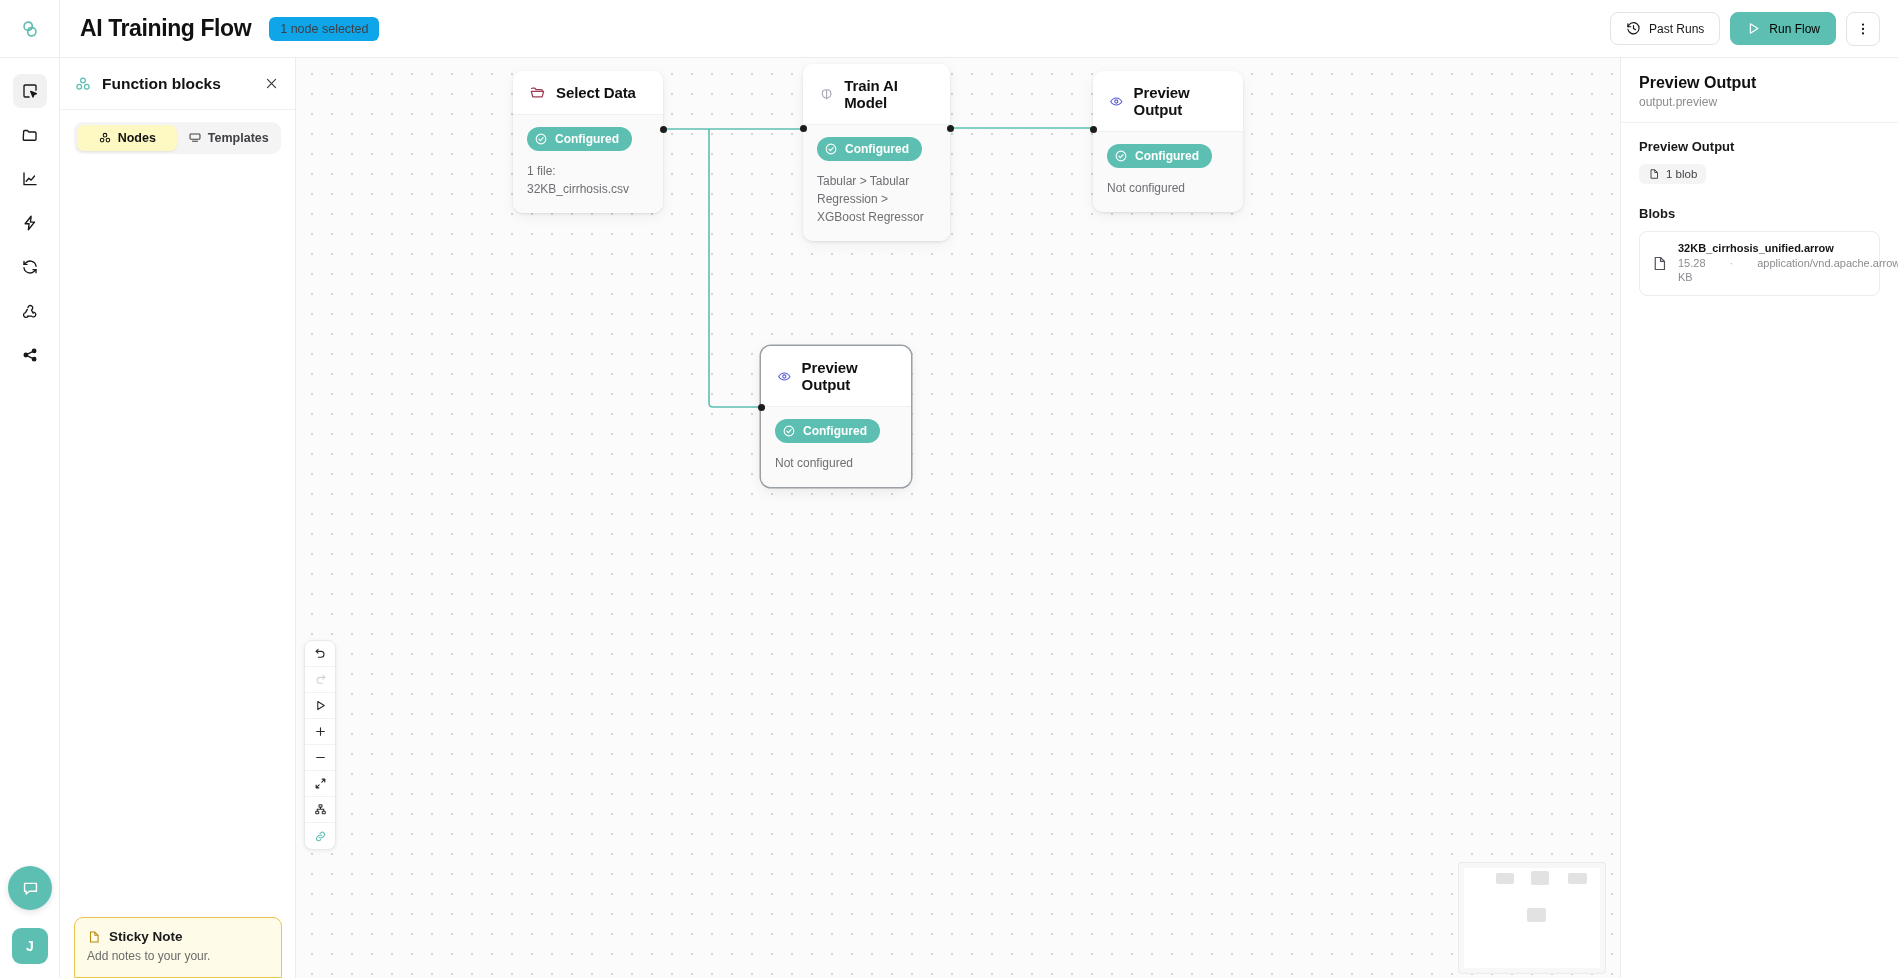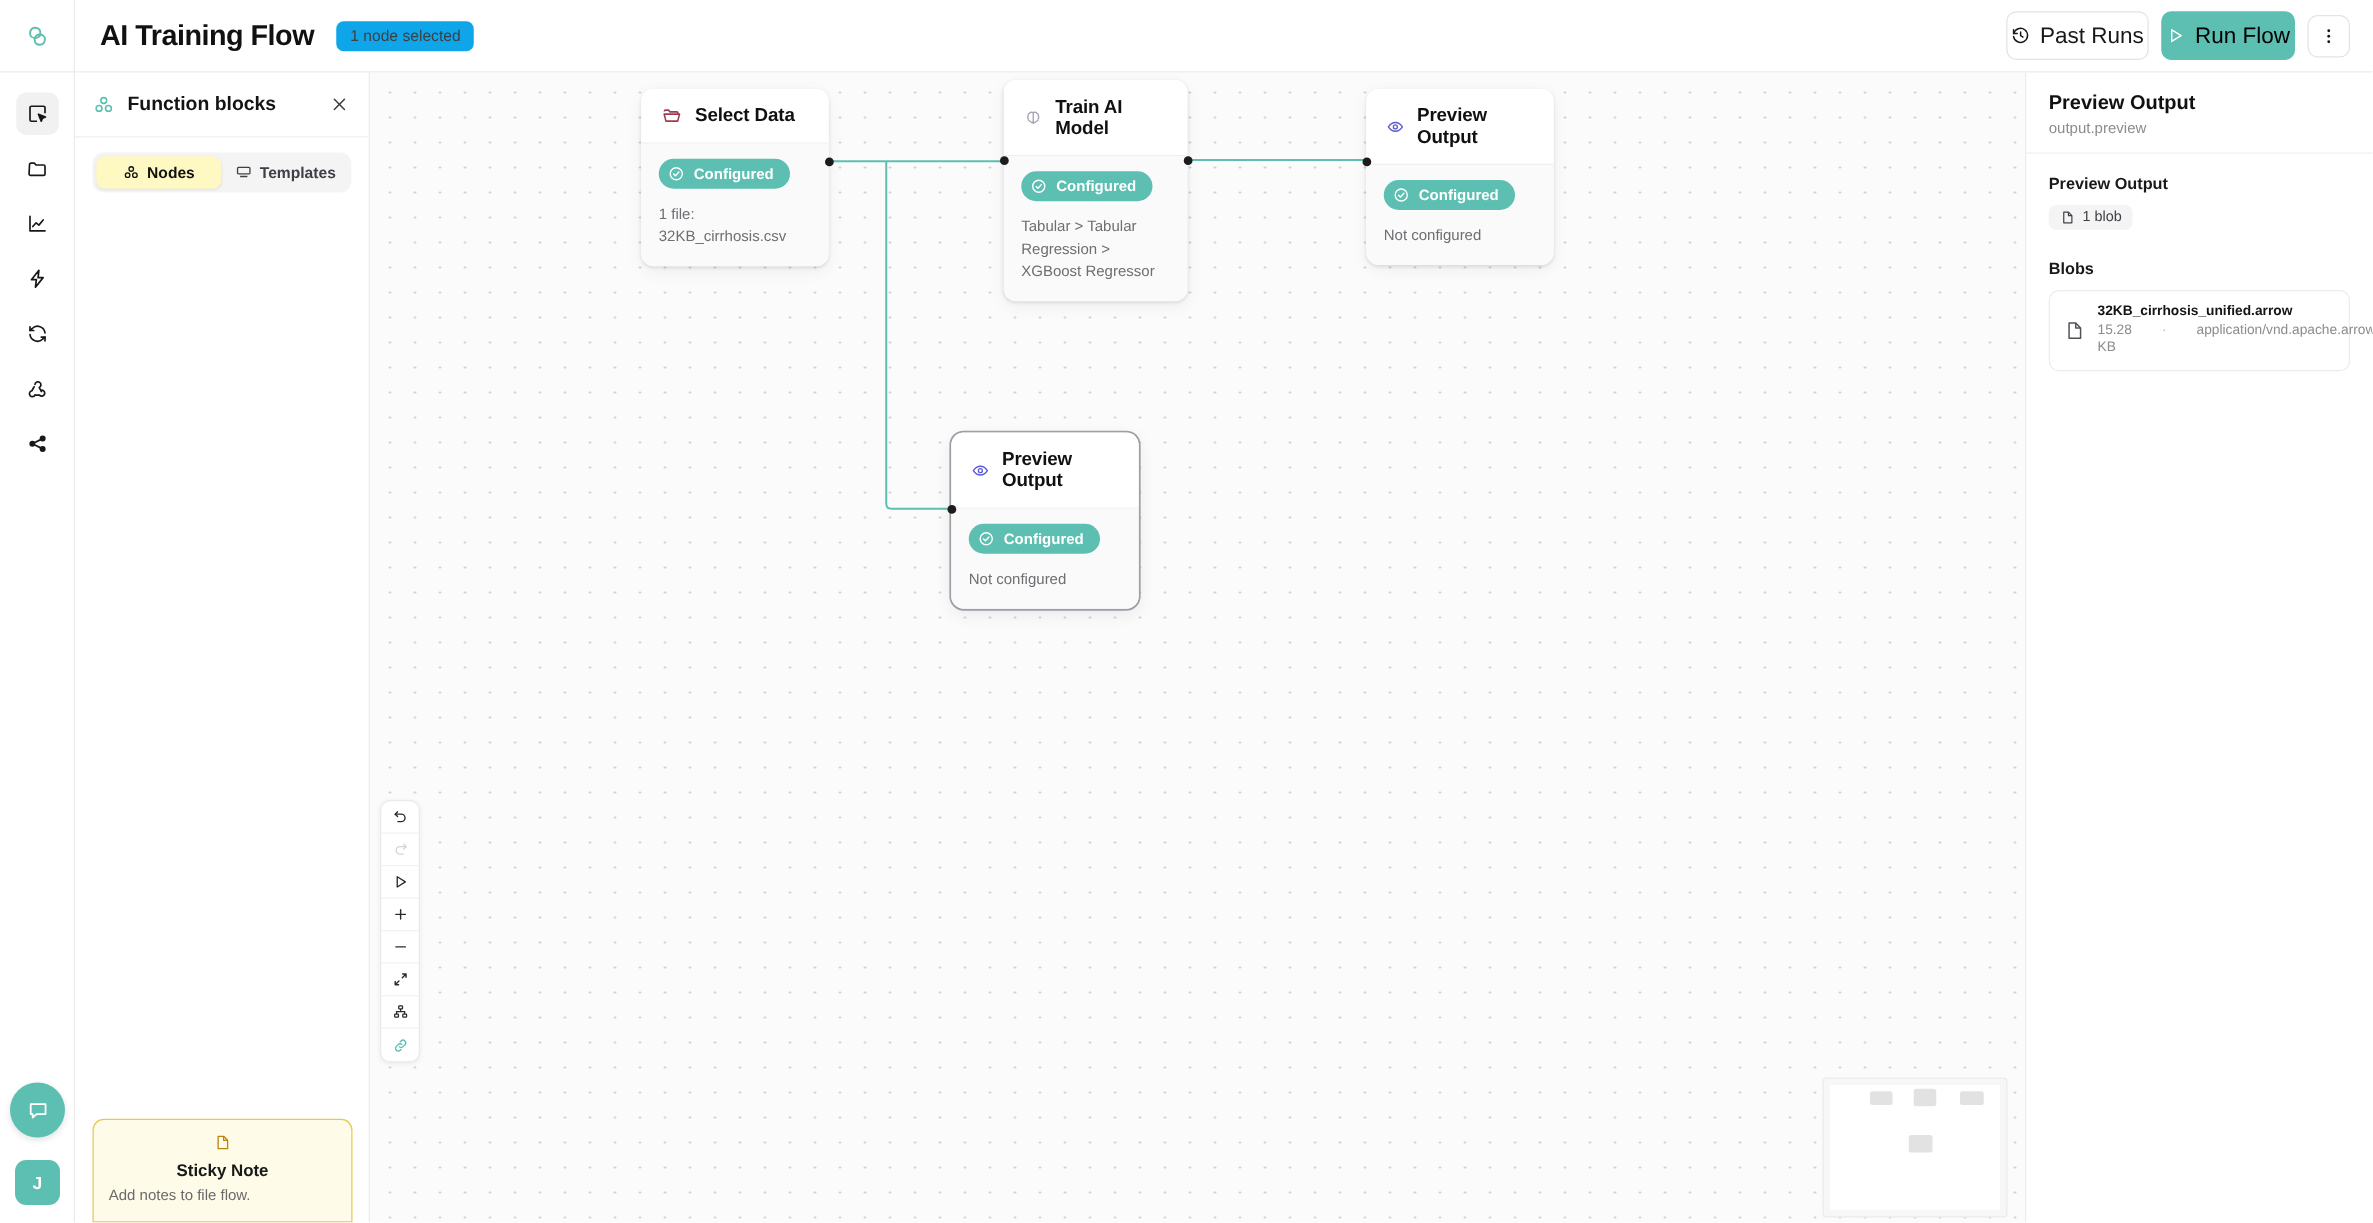--- a/index.html
+++ b/index.html
@@ -27,22 +27,22 @@
   }
   .node-selected-pill {
     margin-left: 18px; background: #0ea5e9; color: #3f3f46;
     font-size: 12.5px; padding: 5px 11px; border-radius: 6px;
   }
   .topbar-right {
     margin-left: auto; display: flex; align-items: center; gap: 10px; padding-right: 18px;
   }
   .btn {
     display: inline-flex; align-items: center; gap: 8px;
-    font-size: 18px; font-weight: 500; border-radius: 8px;
-    padding: 8px 3px; cursor: pointer; white-space: nowrap; justify-content: center;
+    font-size: 12px; font-weight: 500; border-radius: 8px;
+    padding: 8px 15px; cursor: pointer; white-space: nowrap; justify-content: center;
   }
   .btn-ghost { background: #fff; border: 1px solid #e3e3e6; color: #18181b; }
   .btn-primary { background: #5cbfb1; border: 1px solid #5cbfb1; color: #000000; }
   .btn-icon-sq {
     width: 34px; height: 34px; border: 1px solid #e3e3e6; border-radius: 8px;
     background:#fff; display:flex; align-items:center; justify-content:center; cursor:pointer;
   }
 
   
   .rail {
@@ -89,21 +89,21 @@
     color: #3f3f46;
   }
   .tab.active { background: #fef9c3; box-shadow: 0 1px 2px rgba(0,0,0,.07); color: #111; align-items: center; }
 
   
   .sticky-card {
     position: absolute; left: 14px; bottom: 0px; width: 208px;
     background: #fefbe9; border: 1px solid #e8c84e; border-top-left-radius: 9px;
     border-top-right-radius: 9px; padding: 11px 12px 14px 12px; cursor: pointer;
   }
-  .sticky-title { display:flex; align-items:center; gap:8px; font-size:13.5px; font-weight:700; color:#191919;flex-direction:column;}
+  .sticky-title { display:flex; align-items:center; gap:8px; font-size:13.5px; font-weight:700; color:#191919;}
   .sticky-sub { font-size: 12px; color: #6b6b6b; margin-top: 5px; }
 
   
   .canvas {
     position: absolute; top: 58px; left: 296px; width: 1324px; height: 920px;
     background-color: #fbfbfb;
     background-image: radial-gradient(#d4d4d4 1px, transparent 1px);
     background-size: 20px 20px; background-position: 6px 6px;
     overflow: hidden;
   }
@@ -309,21 +309,21 @@
     </div>
 
     <div class="sticky-card">
       <div class="sticky-title">
         <svg width="14" height="14" viewBox="0 0 24 24" fill="none" stroke="#b8860b" stroke-width="1.8" stroke-linejoin="round">
           <path d="M6 3.5h7.5L19 9v11.5H6z"></path>
             <path d="M13.5 3.5V9H19"></path>
         </svg>
         <span>Sticky Note</span>
       </div>
-      <div class="sticky-sub">Add notes to file flow.</div>
+      <div class="sticky-sub">Add notes to your your.</div>
     </div>
   </div>
 
   <div class="canvas">
 
     <svg class="edges" width="1324" height="920">
 
       <path d="M367 71 H507" stroke="#5cbfb1" stroke-width="1.6" fill="none"></path>
 
       <path d="M413 71 V345 Q413 349 417 349 H465" stroke="#5cbfb1" stroke-width="1.6" fill="none"></path>

